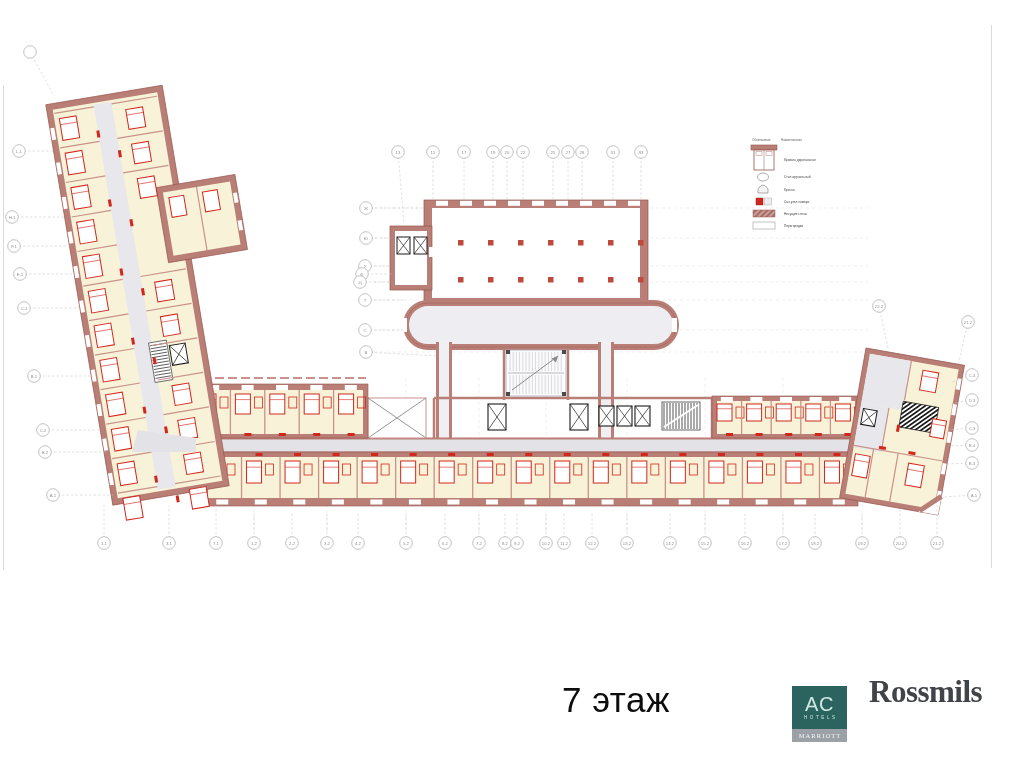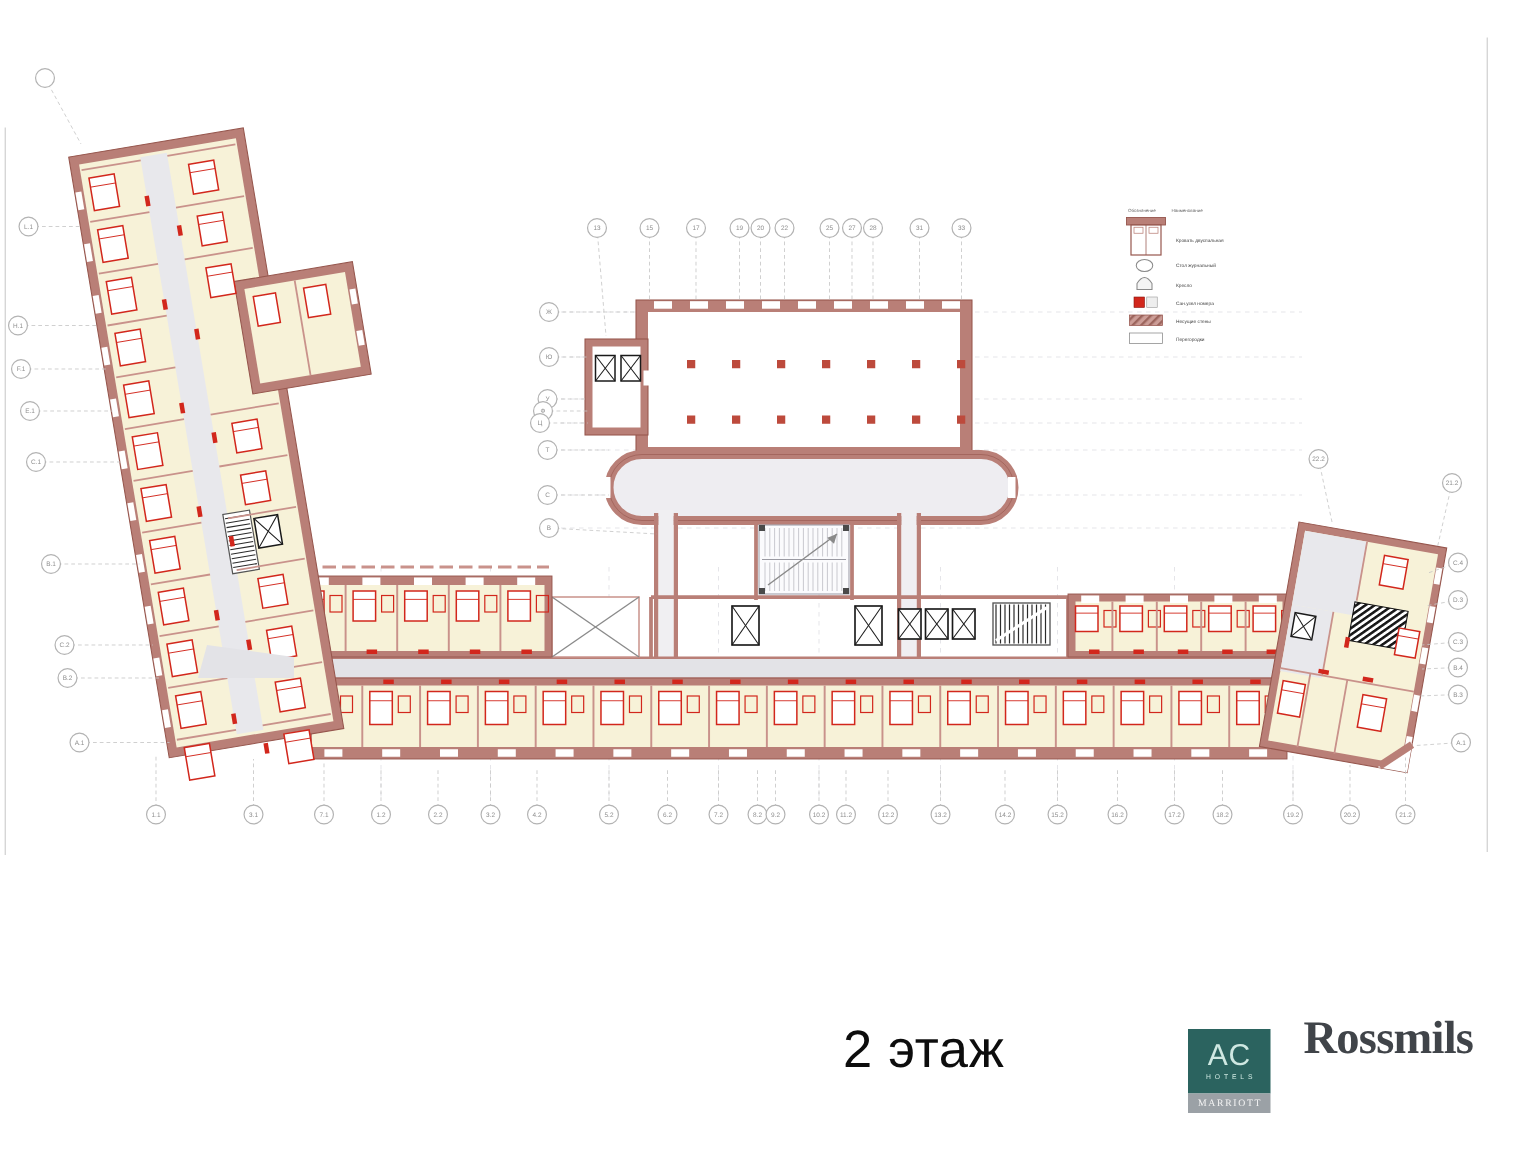--- a/index.html
+++ b/index.html
@@ -795,21 +795,21 @@
       <text x="34" y="79" font-size="3.2" fill="#444444">Несущие стены</text>
     </g>
 
     <g>
       <rect x="3" y="86" width="22" height="7" fill="#ffffff" stroke="#888888" stroke-width="0.5"></rect>
       <text x="34" y="91" font-size="3.2" fill="#444444">Перегородки</text>
     </g>
   </g>
 </svg>
 
-<div class="floor-label">2 этаж</div>
+<div class="floor-label">7 этаж</div>
 
 <div class="ac-logo">
   <div class="ac-top">
     <div class="ac-letters">AC</div>
     <div class="ac-hotels">HOTELS</div>
   </div>
   <div class="ac-band">
     <div class="ac-marriott">MARRIOTT</div>
   </div>
 </div>

